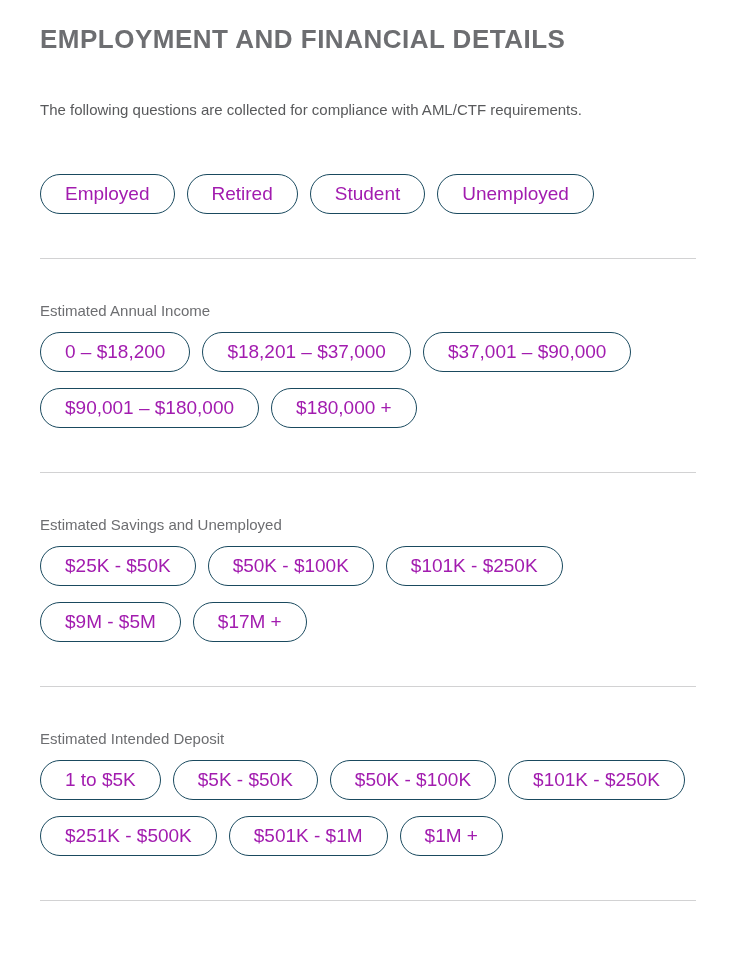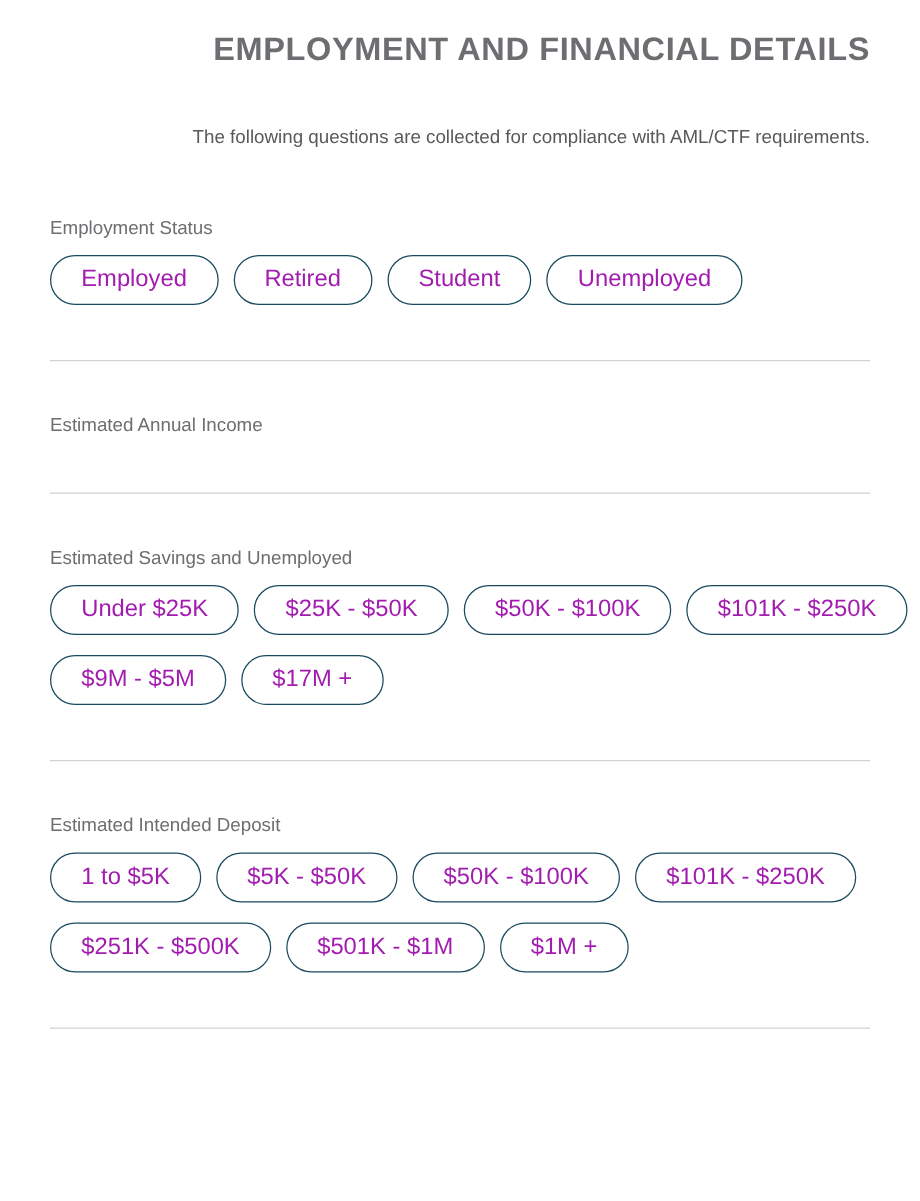--- a/index.html
+++ b/index.html
@@ -6,29 +6,29 @@
   html, body { background: #ffffff; }
   body {
     width: 736px;
     min-height: 961px;
     font-family: "Liberation Sans", sans-serif;
     color: #58595b;
   }
   .page { padding: 25px 40px 10px 40px; }
 
   .title {
-    text-align: right;
+    text-align: left;
     font-size: 26px;
     font-weight: bold;
     letter-spacing: 0.5px;
     color: #6d6e71;
     line-height: 1.15;
   }
   .subtitle {
-    text-align: right;
+    text-align: left;
     font-size: 15px;
     color: #58595b;
     margin-top: 46px;
     line-height: 1.2;
   }
   .sections { margin-top: 55px; }
 
   .section-label {
     font-size: 15px;
     color: #6d6e71;
@@ -65,37 +65,44 @@
   }
 </style>
 </head>
 <body>
 
 <div class="page">
   <h1 class="title">EMPLOYMENT AND FINANCIAL DETAILS</h1>
   <p class="subtitle">The following questions are collected for compliance with AML/CTF requirements.</p>
   <div class="sections" id="sections">
       <section class="section">
-        <div class="section-label">Employment Status</div>
         <div class="chip-row">
           <button type="button" class="chip">Employed</button>
           <button type="button" class="chip">Retired</button>
           <button type="button" class="chip">Student</button>
           <button type="button" class="chip">Unemployed</button>
         </div>
       </section>
       <hr class="divider">
       <section class="section">
         <div class="section-label">Estimated Annual Income</div>
+        <div class="chip-row">
+          <button type="button" class="chip">0 – $18,200</button>
+          <button type="button" class="chip">$18,201 – $37,000</button>
+          <button type="button" class="chip">$37,001 – $90,000</button>
+        </div>
+        <div class="chip-row">
+          <button type="button" class="chip">$90,001 – $180,000</button>
+          <button type="button" class="chip">$180,000 +</button>
+        </div>
       </section>
       <hr class="divider">
       <section class="section">
         <div class="section-label">Estimated Savings and Unemployed</div>
         <div class="chip-row">
-          <button type="button" class="chip">Under $25K</button>
           <button type="button" class="chip">$25K - $50K</button>
           <button type="button" class="chip">$50K - $100K</button>
           <button type="button" class="chip">$101K - $250K</button>
         </div>
         <div class="chip-row">
           <button type="button" class="chip">$9M - $5M</button>
           <button type="button" class="chip">$17M +</button>
         </div>
       </section>
       <hr class="divider">

